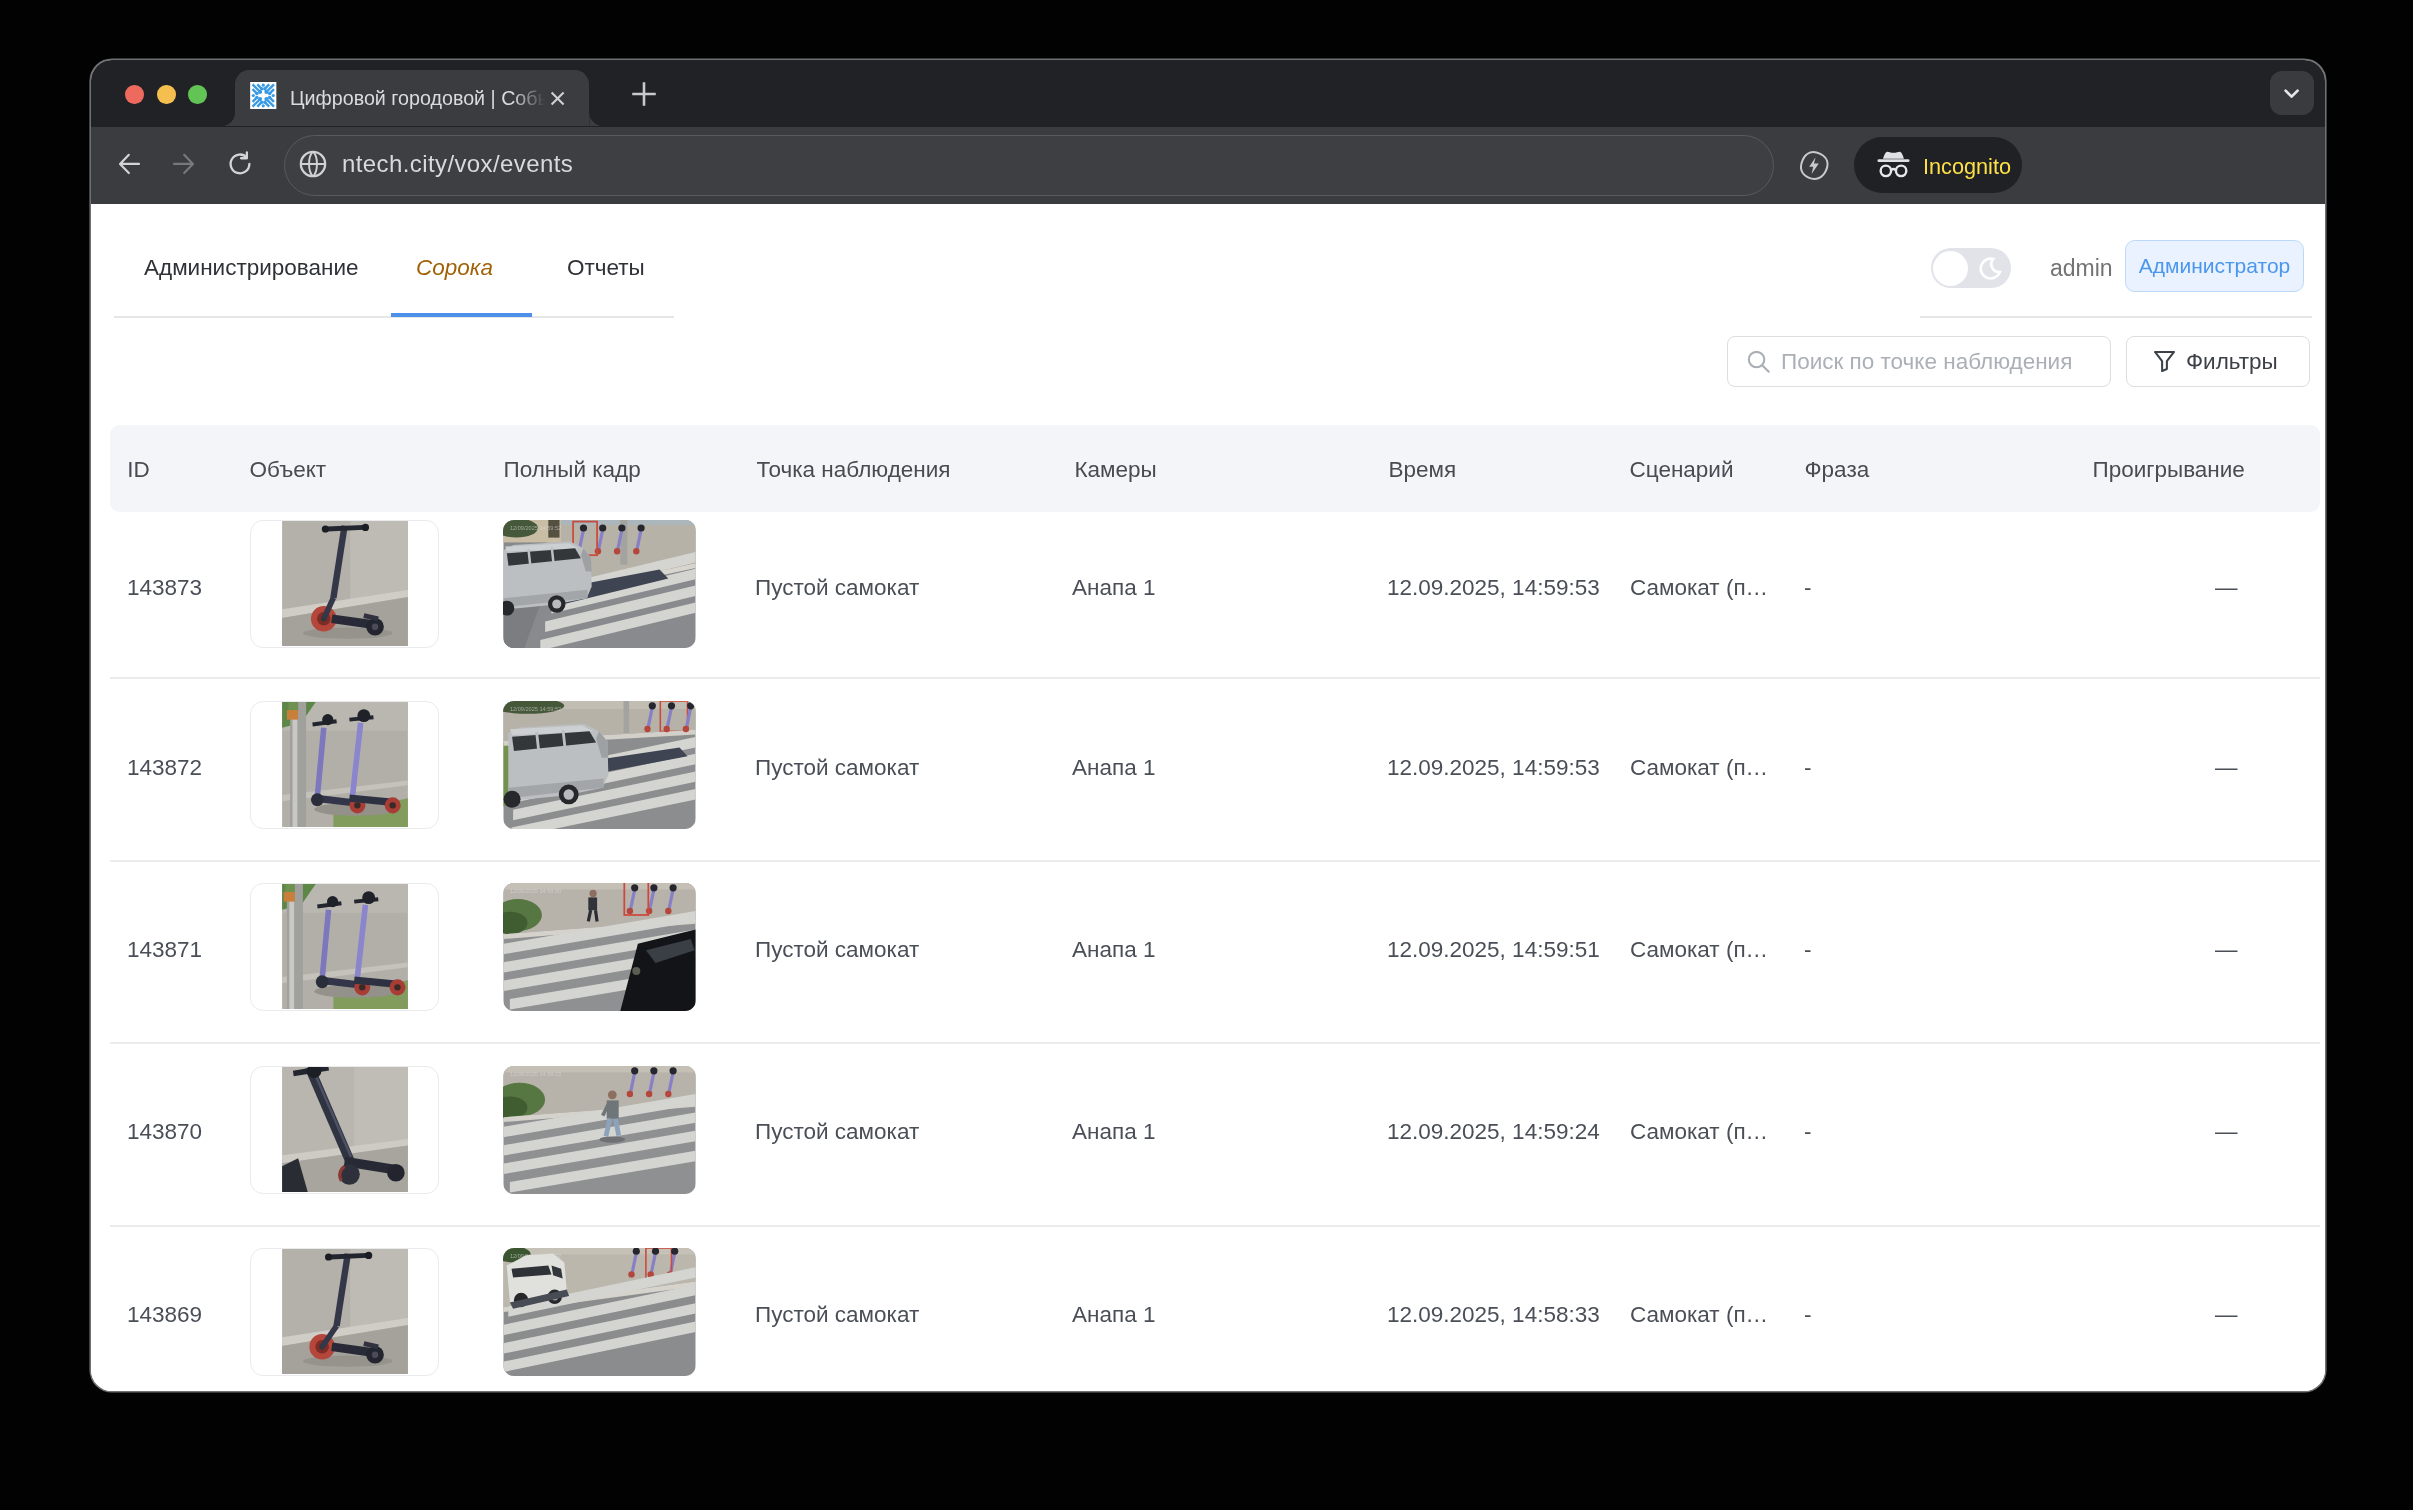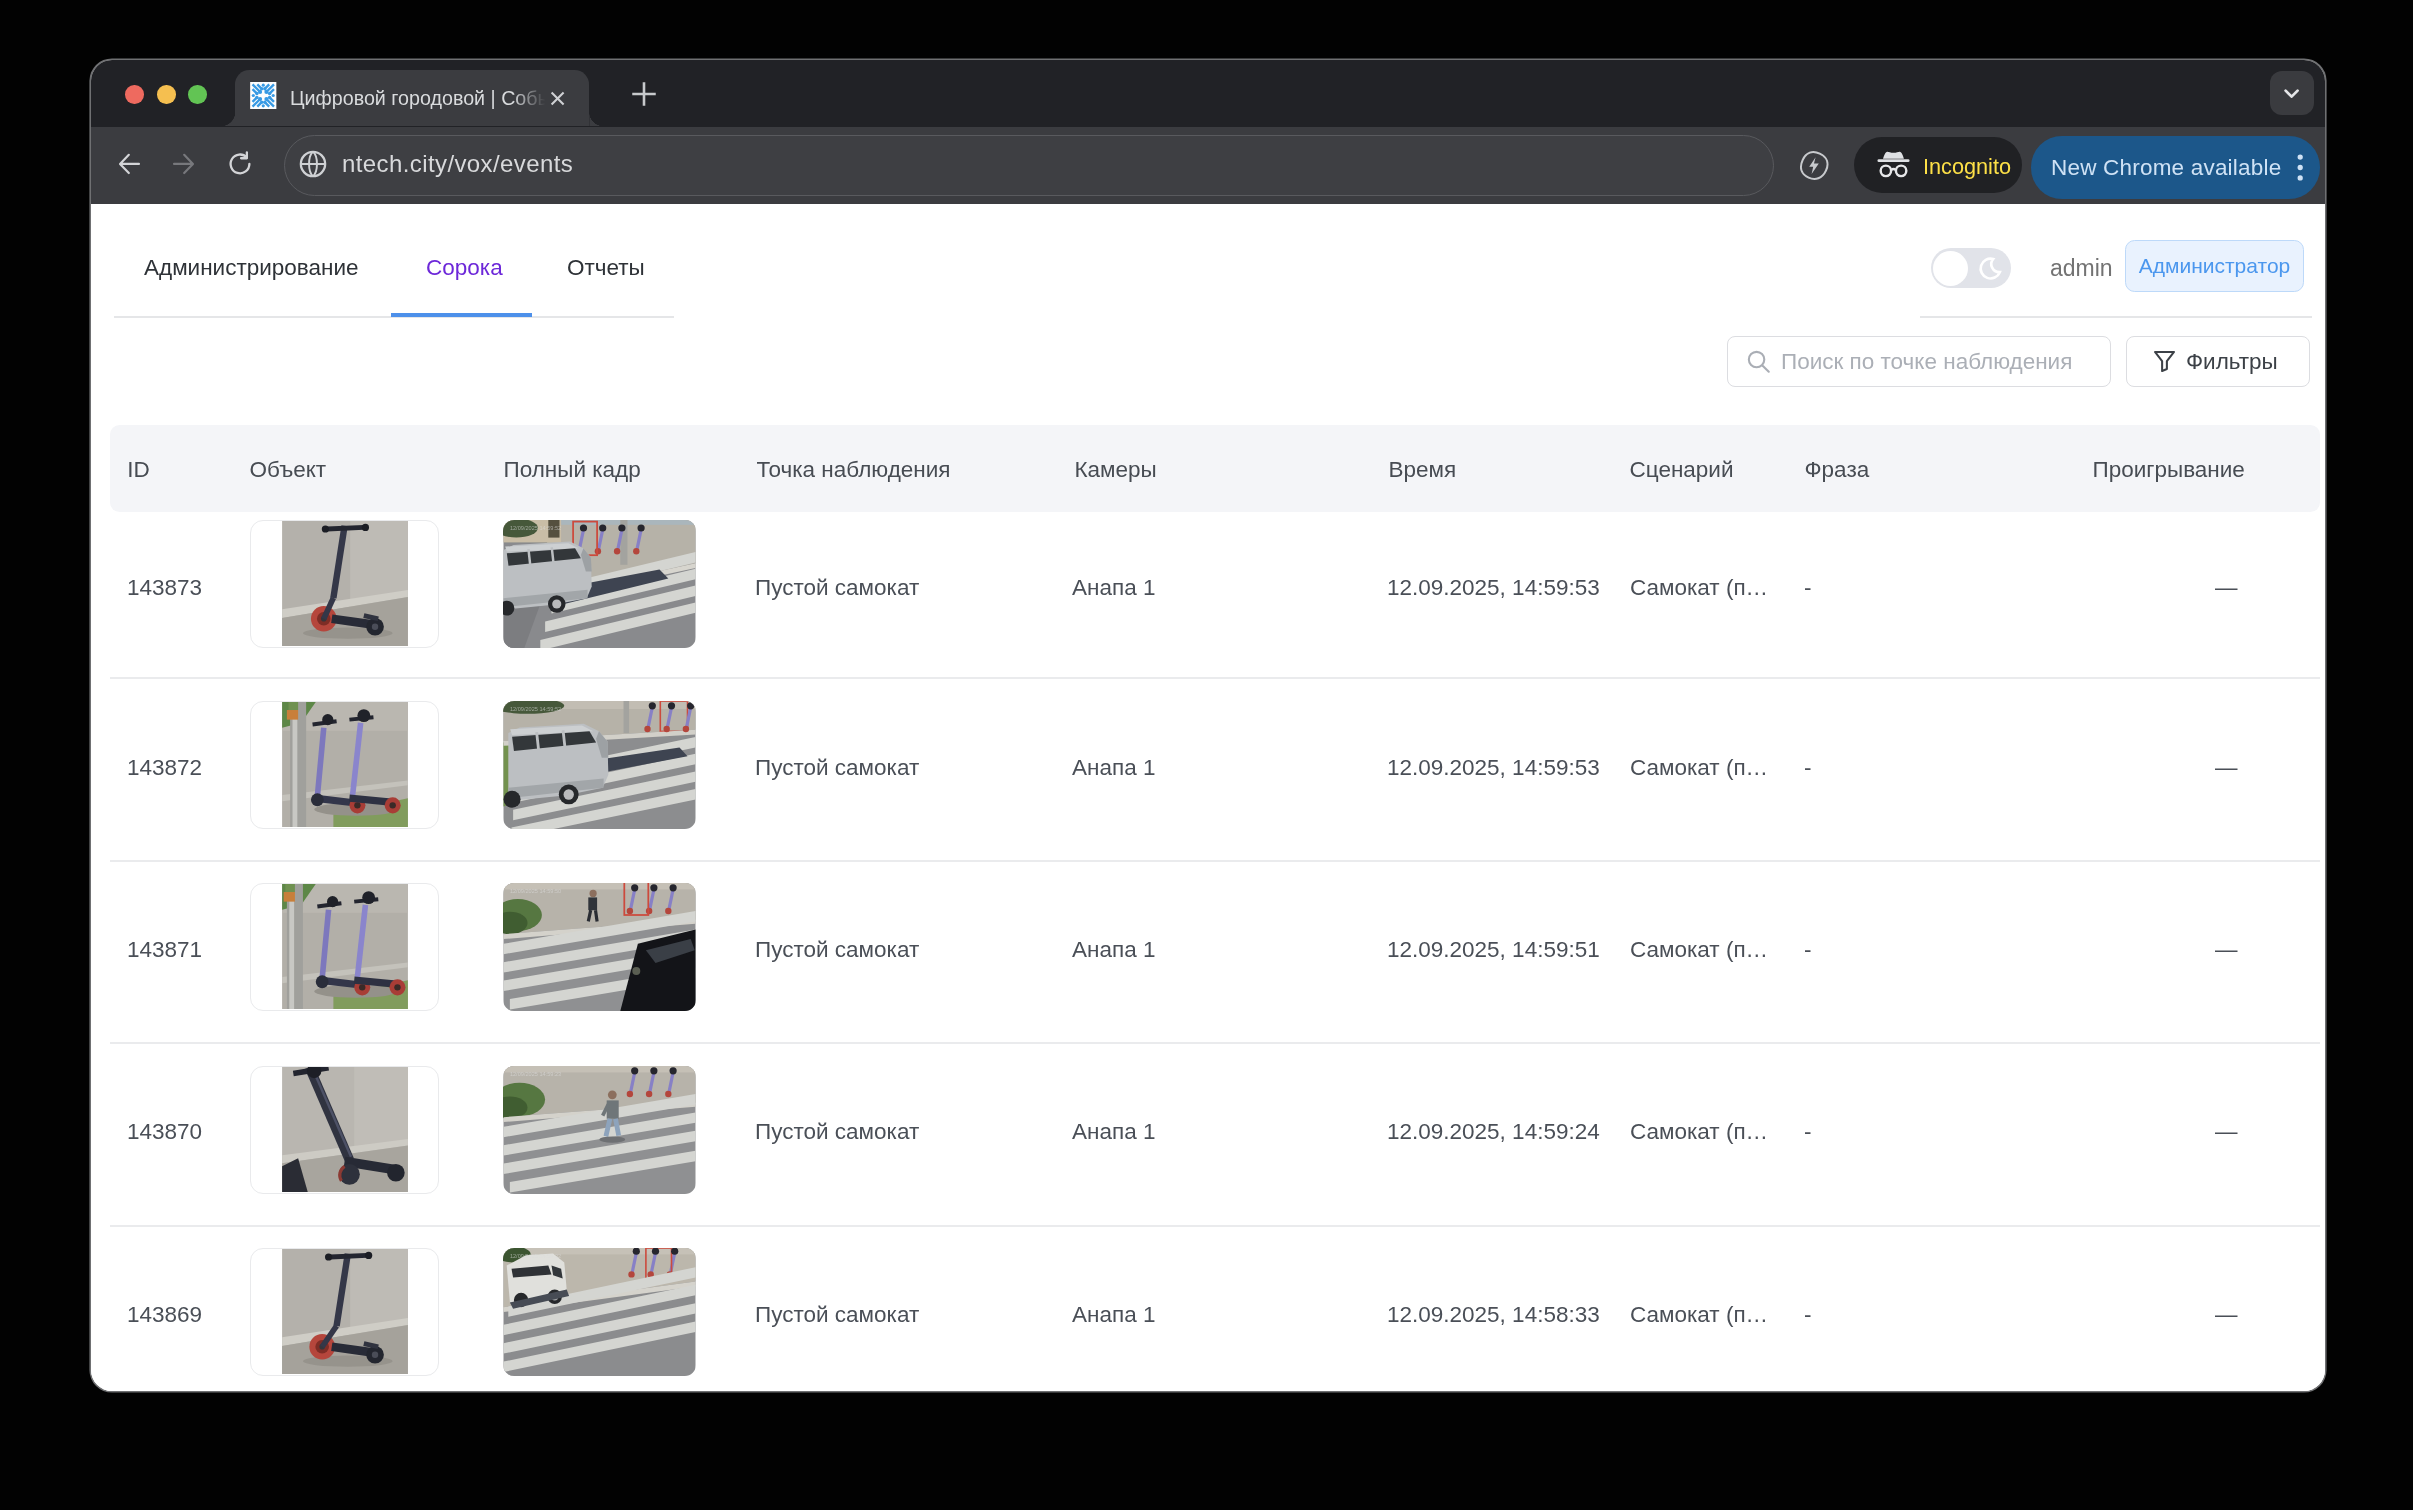--- a/index.html
+++ b/index.html
@@ -111,34 +111,24 @@
             <rect x="3" y="11.5" width="40" height="3.6" rx="1.8"></rect>
           </g>
           <g fill="none" stroke="#e6e7e9" stroke-width="3">
             <circle cx="13.5" cy="26" r="6.5"></circle>
             <circle cx="32.5" cy="26" r="6.5"></circle>
             <path d="M20 25 Q23 22.5 26 25"></path>
           </g>
         </svg>
    <span style="position:absolute;left:69px;top:17px;">Incognito</span>
   </div>
-  <div class="bluepill">
-   <span>New Chrome available</span>
-   <svg style="position:absolute;left:266px;top:17px;" width="6.4" height="29" viewBox="0 0 8 36">
-          <g fill="#cfe2f5">
-            <circle cx="4" cy="5" r="3.3"></circle>
-            <circle cx="4" cy="18" r="3.3"></circle>
-            <circle cx="4" cy="31" r="3.3"></circle>
-          </g>
-        </svg>
-  </div>
  </div>
  <div class="page">
   <div class="navitem" style="left:53px;">Администрирование</div>
-  <div class="navitem" style="left:335px;color:#6d28d9;">Сорока</div>
+  <div class="navitem" style="left:325px;color:#a16207;font-style:italic;">Сорока</div>
   <div class="navitem" style="left:476px;">Отчеты</div>
   <div class="hline" style="left:23px;top:112px;width:560px;"></div>
   <div class="abs" style="left:300px;top:109px;width:141px;height:4px;background:#4d90ea;"></div>
   <div class="hline" style="left:1829px;top:112px;width:392px;"></div>
   <div class="abs" style="left:1840px;top:44px;width:80px;height:40px;border-radius:20px;background:#e1e3e9;">
     <div class="abs" style="left:2.4px;top:2.8px;width:35px;height:35px;border-radius:50%;background:#fff;"></div>
     <svg class="abs" style="left:46px;top:8px;" width="25" height="25" viewBox="0 0 34 34">
           <path d="M22 4 A13.5 13.5 0 1 0 31 22 A11 11 0 0 1 22 4 Z" fill="none" stroke="#fff" stroke-width="3.6"></path>
         </svg>
   </div>

